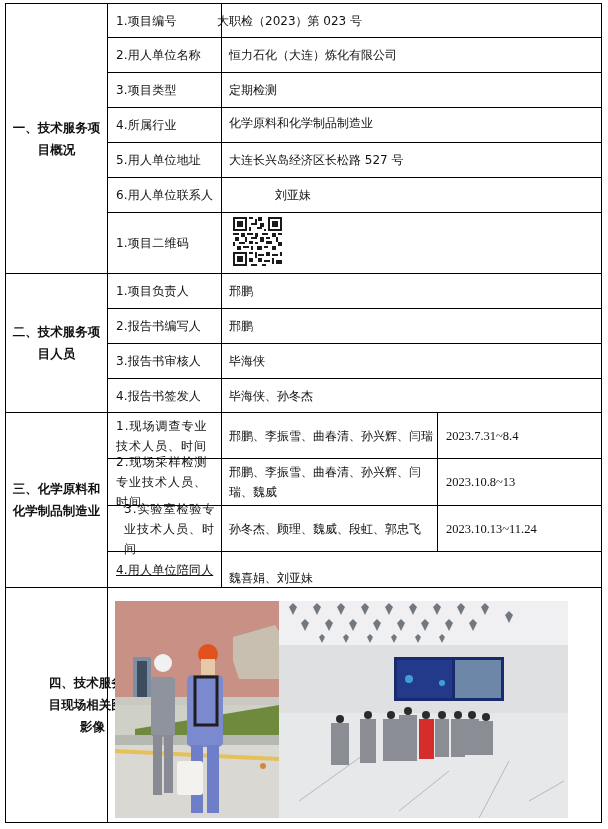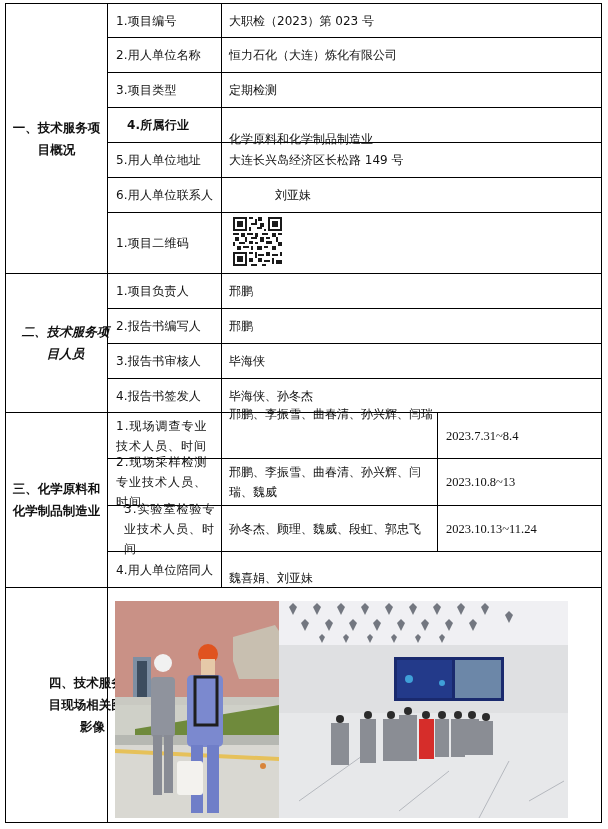--- a/index.html
+++ b/index.html
@@ -40,38 +40,38 @@
 <div class="hline" style="left:107px;top:343px;width:495px;"></div>
 <div class="hline" style="left:107px;top:378px;width:495px;"></div>
 <div class="hline" style="left:5px;top:412px;width:597px;"></div>
 
 <div class="hline" style="left:107px;top:458px;width:495px;"></div>
 <div class="hline" style="left:107px;top:505px;width:495px;"></div>
 <div class="hline" style="left:107px;top:551px;width:495px;"></div>
 <div class="hline" style="left:5px;top:587px;width:597px;"></div>
 
 <div class="cell sec" style="left:6px;top:4px;width:101px;height:269px;">一、技术服务项目概况</div>
-<div class="cell sec" style="left:15px;top:274px;width:101px;height:138px;font-style:italic;">二、技术服务项目人员</div>
+<div class="cell sec" style="left:6px;top:274px;width:101px;height:138px;">二、技术服务项目人员</div>
 <div class="cell sec" style="left:6px;top:413px;width:101px;height:174px;">三、化学原料和化学制品制造业</div>
 <div class="cell sec" style="left:6px;top:588px;width:101px;height:234px;margin-left:36px;">四、技术服务项目现场相关图像影像</div>
 
 <div class="cell lbl" style="left:108px;top:4px;width:113px;height:33px;">1.项目编号</div>
-<div class="cell val" style="left:222px;top:4px;width:379px;height:33px;">大职检（2023）第 023 号</div>
+<div class="cell val" style="left:210px;top:4px;width:379px;height:33px;">大职检（2023）第 023 号</div>
 
 <div class="cell lbl" style="left:108px;top:38px;width:113px;height:34px;">2.用人单位名称</div>
 <div class="cell val" style="left:222px;top:38px;width:379px;height:34px;">恒力石化（大连）炼化有限公司</div>
 
 <div class="cell lbl" style="left:108px;top:73px;width:113px;height:34px;">3.项目类型</div>
 <div class="cell val" style="left:222px;top:73px;width:379px;height:34px;">定期检测</div>
 
-<div class="cell lbl" style="left:119px;top:108px;width:113px;height:34px;font-weight:bold;">4.所属行业</div>
-<div class="cell val" style="left:222px;top:122px;width:379px;height:34px;">化学原料和化学制品制造业</div>
+<div class="cell lbl" style="left:108px;top:108px;width:113px;height:34px;">4.所属行业</div>
+<div class="cell val" style="left:222px;top:106px;width:379px;height:34px;">化学原料和化学制品制造业</div>
 
 <div class="cell lbl" style="left:108px;top:143px;width:113px;height:34px;">5.用人单位地址</div>
-<div class="cell val" style="left:222px;top:143px;width:379px;height:34px;">大连长兴岛经济区长松路 149 号</div>
+<div class="cell val" style="left:222px;top:143px;width:379px;height:34px;">大连长兴岛经济区长松路 527 号</div>
 
 <div class="cell lbl" style="left:108px;top:178px;width:113px;height:34px;">6.用人单位联系人</div>
 <div class="cell val" style="left:222px;top:178px;width:379px;height:34px;margin-left:46px;">刘亚妹</div>
 
 <div class="cell lbl" style="left:108px;top:213px;width:113px;height:60px;">1.项目二维码</div>
 <svg class="qr" viewBox="0 0 25 25" shape-rendering="crispEdges">
   <rect width="25" height="25" fill="#fff"></rect>
   <g fill="#1a1a1a">
     <rect x="0" y="0" width="7" height="7"></rect>
       <rect x="1" y="1" width="5" height="5" fill="#fff"></rect>
@@ -137,32 +137,32 @@
 <div class="cell lbl" style="left:108px;top:309px;width:113px;height:34px;">2.报告书编写人</div>
 <div class="cell val" style="left:222px;top:309px;width:379px;height:34px;">邢鹏</div>
 
 <div class="cell lbl" style="left:108px;top:344px;width:113px;height:34px;">3.报告书审核人</div>
 <div class="cell val" style="left:222px;top:344px;width:379px;height:34px;">毕海侠</div>
 
 <div class="cell lbl" style="left:108px;top:379px;width:113px;height:33px;">4.报告书签发人</div>
 <div class="cell val" style="left:222px;top:379px;width:379px;height:33px;">毕海侠、孙冬杰</div>
 
 <div class="cell lbl" style="left:108px;top:413px;width:113px;height:45px;padding-right:4px;letter-spacing:1px;">1.现场调查专业技术人员、时间</div>
-<div class="cell val" style="left:222px;top:391px;width:215px;height:45px;text-align:center;">邢鹏、李振雪、曲春清、孙兴辉、闫瑞</div>
+<div class="cell val" style="left:222px;top:413px;width:215px;height:45px;text-align:center;">邢鹏、李振雪、曲春清、孙兴辉、闫瑞</div>
 <div class="cell date" style="left:438px;top:413px;width:163px;height:45px;">2023.7.31~8.4</div>
 
 <div class="cell lbl" style="left:108px;top:459px;width:113px;height:46px;padding-right:4px;letter-spacing:1px;">2.现场采样检测专业技术人员、时间</div>
 <div class="cell val" style="left:222px;top:459px;width:215px;height:46px;padding-right:4px;">邢鹏、李振雪、曲春清、孙兴辉、闫瑞、魏威</div>
 <div class="cell date" style="left:438px;top:459px;width:163px;height:46px;">2023.10.8~13</div>
 
 <div class="cell lbl" style="left:108px;top:506px;width:113px;height:45px;padding-right:4px;letter-spacing:1px;margin-left:8px;">3.实验室检验专业技术人员、时间</div>
 <div class="cell val" style="left:222px;top:506px;width:215px;height:45px;">孙冬杰、顾理、魏威、段虹、郭忠飞</div>
 <div class="cell date" style="left:438px;top:506px;width:163px;height:45px;">2023.10.13~11.24</div>
 
-<div class="cell lbl" style="left:108px;top:552px;width:113px;height:35px;">4.用人单位陪同人</div>
+<div class="cell lbl" style="left:108px;top:552px;width:113px;height:35px;text-decoration:underline;">4.用人单位陪同人</div>
 <div class="cell val" style="left:222px;top:560px;width:379px;height:35px;text-align:right;">魏喜娟、刘亚妹</div>
 
 <div class="photo" style="left:115px;top:601px;width:164px;height:217px;">
   <svg width="164" height="217" viewBox="0 0 164 217" preserveAspectRatio="none">
     <rect width="164" height="217" fill="#d3a59a"></rect>
     <rect x="0" y="0" width="164" height="100" fill="#c99186"></rect>
     <rect x="18" y="56" width="18" height="42" fill="#7e8fa3"></rect>
     <rect x="22" y="60" width="10" height="36" fill="#3d4d5f"></rect>
     <rect x="0" y="96" width="164" height="8" fill="#c9c9c2"></rect>
     <rect x="0" y="104" width="164" height="30" fill="#cfd0c8"></rect>

